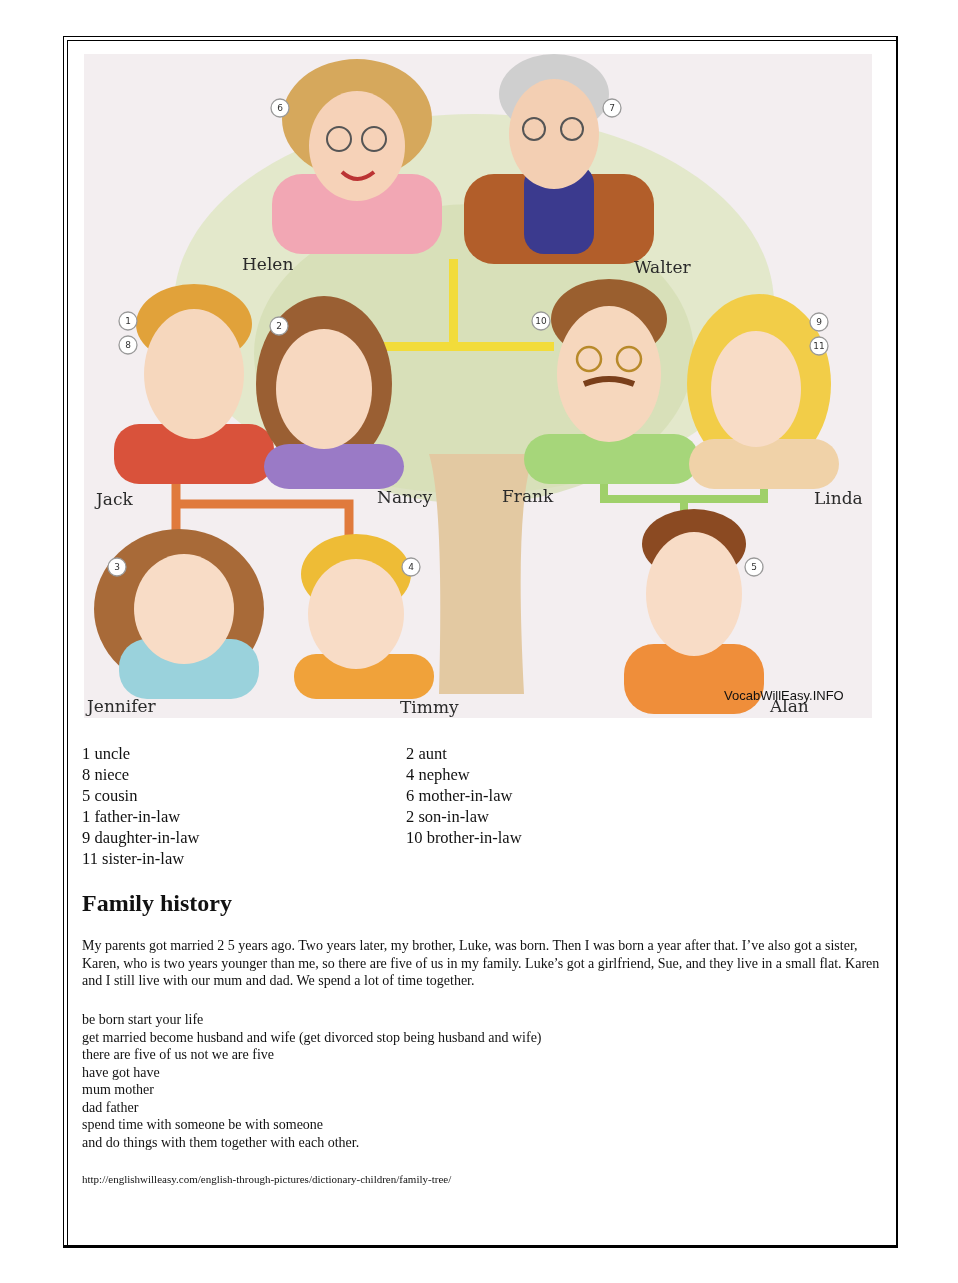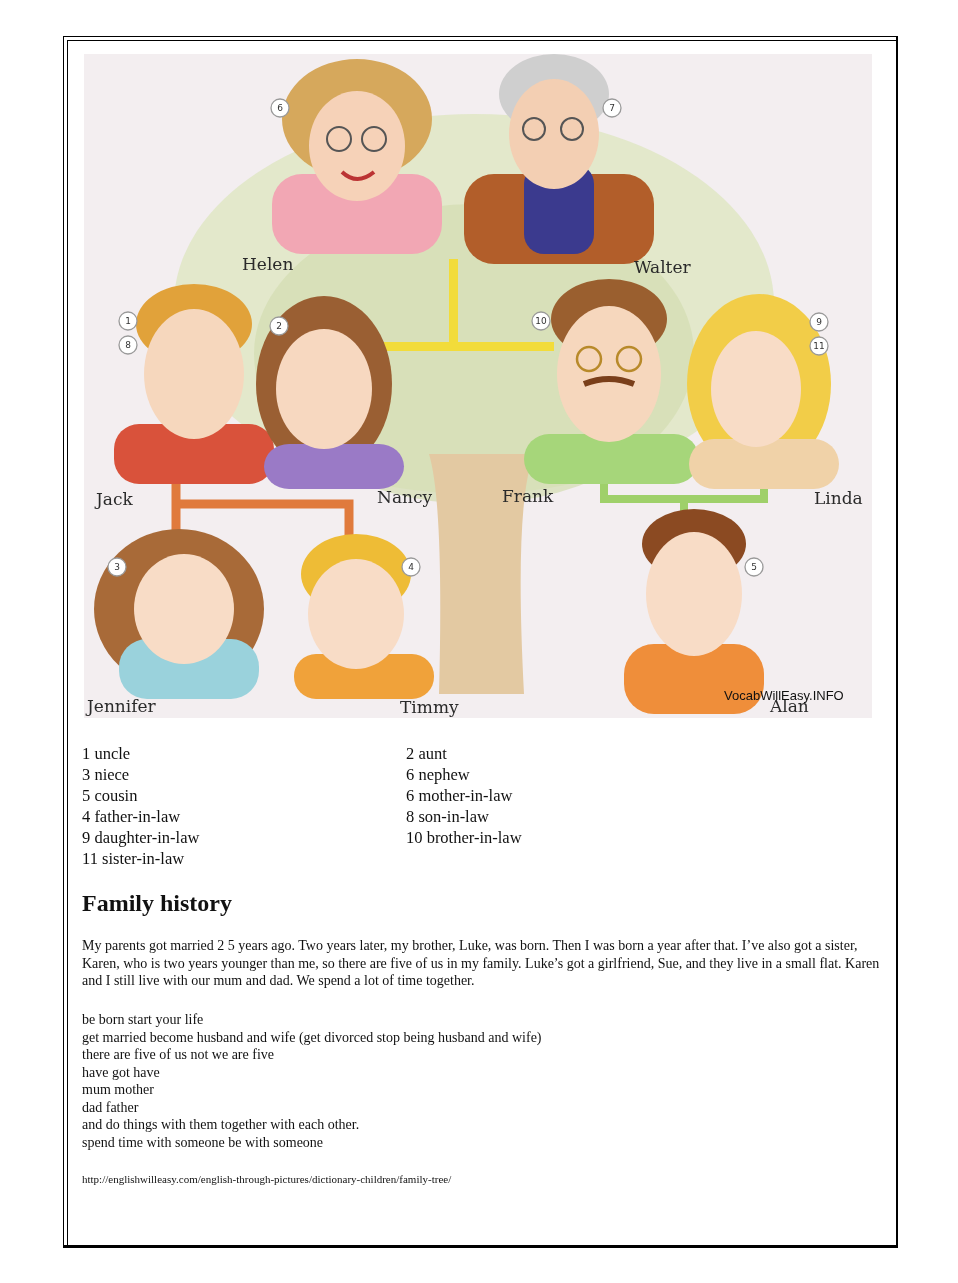--- a/index.html
+++ b/index.html
@@ -160,43 +160,43 @@
         <text x="670" y="516">5</text>
       </g>
 
     <text x="640" y="646" font-family="Liberation Sans, sans-serif" font-size="13" fill="#111">VocabWillEasy.INFO</text>
   </svg>
 </div>
 
 <div class="vocab">
   <div class="col col-left">
     <div class="row">1 uncle</div>
-    <div class="row">3 niece</div>
+    <div class="row">8 niece</div>
     <div class="row">5 cousin</div>
-    <div class="row">4 father-in-law</div>
+    <div class="row">1 father-in-law</div>
     <div class="row">9 daughter-in-law</div>
     <div class="row">11 sister-in-law</div>
   </div>
   <div class="col col-right">
     <div class="row">2 aunt</div>
-    <div class="row">6 nephew</div>
+    <div class="row">4 nephew</div>
     <div class="row">6 mother-in-law</div>
-    <div class="row">8 son-in-law</div>
+    <div class="row">2 son-in-law</div>
     <div class="row">10 brother-in-law</div>
   </div>
 </div>
 
 <div class="heading">Family history</div>
 
 <div class="para">My parents got married 2 5 years ago. Two years later, my brother, Luke, was born. Then I was born a year after that. I’ve also got a sister, Karen, who is two years younger than me, so there are five of us in my family. Luke’s got a girlfriend, Sue, and they live in a small flat. Karen and I still live with our mum and dad. We spend a lot of time together.</div>
 
 <div class="notes">
   <div class="row">be born start your life</div>
   <div class="row">get married become husband and wife (get divorced stop being husband and wife)</div>
   <div class="row">there are five of us not we are five</div>
   <div class="row">have got have</div>
   <div class="row">mum mother</div>
   <div class="row">dad father</div>
+  <div class="row">spend time with someone be with someone</div>
   <div class="row">and do things with them together with each other.</div>
-  <div class="row">spend time with someone be with someone</div>
 </div>
 
 <div class="source">http://englishwilleasy.com/english-through-pictures/dictionary-children/family-tree/</div>
 
 </body></html>

